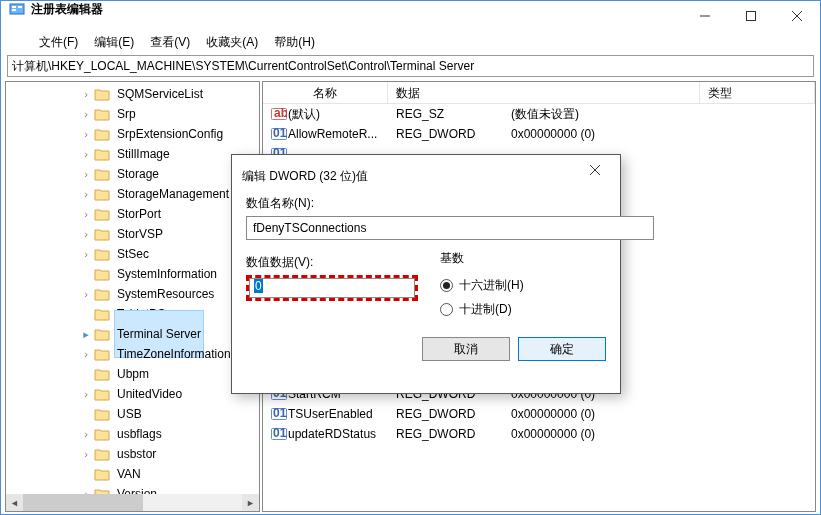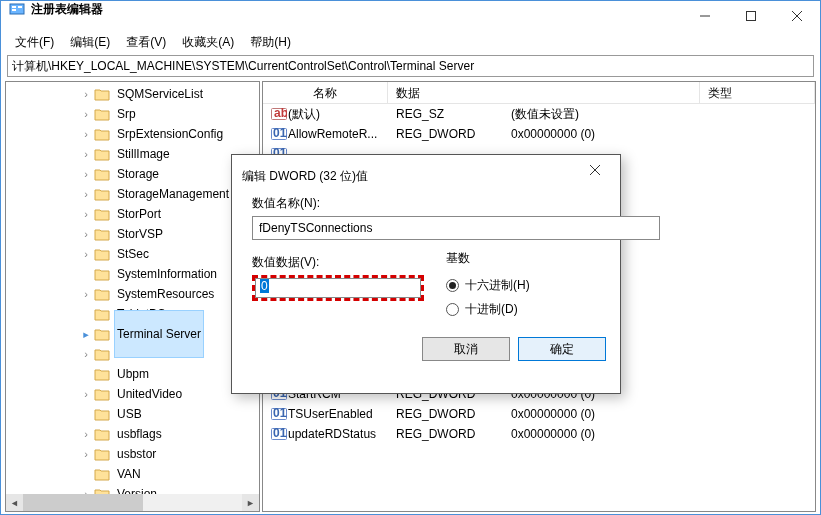--- a/index.html
+++ b/index.html
@@ -5,21 +5,21 @@
 * { box-sizing: border-box; margin: 0; padding: 0; font-family: "Microsoft YaHei", "Segoe UI", sans-serif; font-size: 12px; }
 body { background: #fff; width: 821px; height: 515px; overflow: hidden; position: relative; border: 1px solid #4a90d9; }
 
 .titlebar { height: 30px; display: flex; align-items: flex-start; padding-left: 8px; background: #fff; font-weight: bold; }
 .titlebar .appicon { width: 16px; height: 16px; margin-right: 6px; display:flex; align-items:center; justify-content:center;}
 .titlebar .title { flex: 1; font-size: 12px; color: #000; }
 .winbtns { display: flex; }
 .winbtn { width: 46px; height: 30px; display: flex; align-items: center; justify-content: center; color: #555; }
 .winbtn svg { width: 10px; height: 10px; }
 
-.menubar { height: 22px; display: flex; align-items: center; padding-left: 8px; gap: 4px; background: #fff; }
+.menubar { height: 22px; display: flex; align-items: center; padding-left: 8px; gap: 4px; background: #fff; margin-left: 24px; }
 .menuitem { padding: 2px 6px; font-size: 12px; }
 
 .addressbar { height: 22px; border: 1px solid #999; margin: 2px 6px; padding: 2px 4px; font-size: 12px; background: #fff; white-space: nowrap; overflow: hidden; }
 
 .content { display: flex; height: calc(100% - 30px - 22px - 26px); border-top: 0; }
 .tree-pane { width: 255px; border: 1px solid #888; margin: 2px 0 2px 4px; overflow: hidden; position: relative; background: #fff;}
 .tree-inner { padding: 2px 0 2px 0; }
 .tree-row { display: flex; align-items: center; height: 20px; padding-left: 74px; gap: 2px; white-space: nowrap;}
 .tree-row .arrow { width: 12px; text-align:center; color: #666; font-size: 10px; display:inline-block;}
 .tree-row .folder { width: 16px; height: 14px; margin-right: 2px; flex-shrink:0;}
@@ -39,21 +39,21 @@
 .list-row { display: flex; height: 20px; align-items: center; }
 .list-row .cell { padding: 0 8px; font-size: 12px; overflow: hidden; text-overflow: ellipsis; white-space: nowrap; }
 .list-row .cn { width: 125px; display: flex; align-items: center; gap: 1px; }
 .list-row .ct { width: 115px; } .list-row .cd { flex: 1; }
 .reg-icon { width: 16px; height: 14px; flex-shrink: 0; }
 
 .dialog { position: absolute; left: 230px; top: 153px; width: 390px; height: 240px; background: #fff; border: 1px solid #555; box-shadow: 4px 4px 12px rgba(0,0,0,0.25); }
 .dlg-title { height: 30px; display: flex; align-items: flex-end; padding: 0 10px; font-size: 12px; }
 .dlg-title .t { flex: 1; }
 .dlg-close { width: 30px; height: 30px; display:flex;align-items:center;justify-content:center;}
-.dlg-body { padding: 6px 20px; }
+.dlg-body { padding: 6px 14px; }
 .dlg-label { font-size: 12px; margin: 4px 0 4px 0; }
 .dlg-input { width: 408px; height: 24px; border: 1px solid #888; padding: 2px 6px; font-size: 12px; background: #fff; }
 .dlg-row { display: flex; gap: 24px; margin-top: 10px; }
 .dlg-left { width: 170px; }
 .val-input-wrap { border: 3px dashed #d40000; padding: 0; width: 172px; height: 26px; }
 .val-input { width: 100%; height: 100%; border: 1px solid #888; background: #fff; padding: 0 4px; font-size: 12px; }
 .val-input .selval { background: #0078d7; color: #fff; padding: 0 1px; }
 .fieldset { }
 .fieldset .legend { font-size: 12px; margin-bottom: 6px; }
 .radio { display: flex; align-items: center; gap: 6px; height: 24px; font-size: 12px; }
@@ -198,20 +198,21 @@
           <svg class="folder" viewBox="0 0 16 14">
             <path d="M1 3 h5 l1 1 h8 v9 h-14 z" fill="#ffe29a" stroke="#d4a84b"></path>
           </svg>
           <span class="label">Terminal Server</span>
         </div>
         <div class="tree-row">
           <span class="arrow" style="font-size: 11px; color: rgb(136, 136, 136);">›</span>
           <svg class="folder" viewBox="0 0 16 14">
             <path d="M1 3 h5 l1 1 h8 v9 h-14 z" fill="#ffe29a" stroke="#d4a84b"></path>
           </svg>
+          <span class="label">TimeZoneInformation</span>
         </div>
         <div class="tree-row">
           <span class="arrow" style="font-size: 11px; color: rgb(136, 136, 136);"></span>
           <svg class="folder" viewBox="0 0 16 14">
             <path d="M1 3 h5 l1 1 h8 v9 h-14 z" fill="#ffe29a" stroke="#d4a84b"></path>
           </svg>
           <span class="label">Ubpm</span>
         </div>
         <div class="tree-row">
           <span class="arrow" style="font-size: 11px; color: rgb(136, 136, 136);">›</span>

